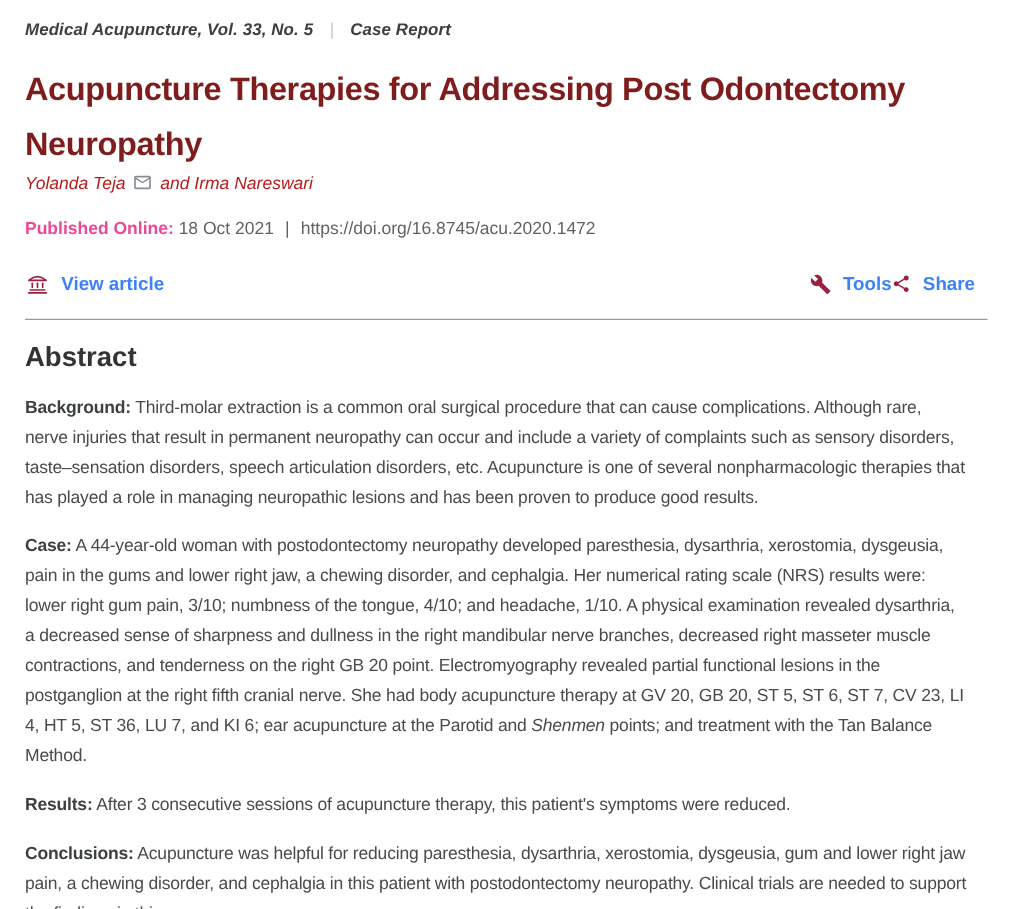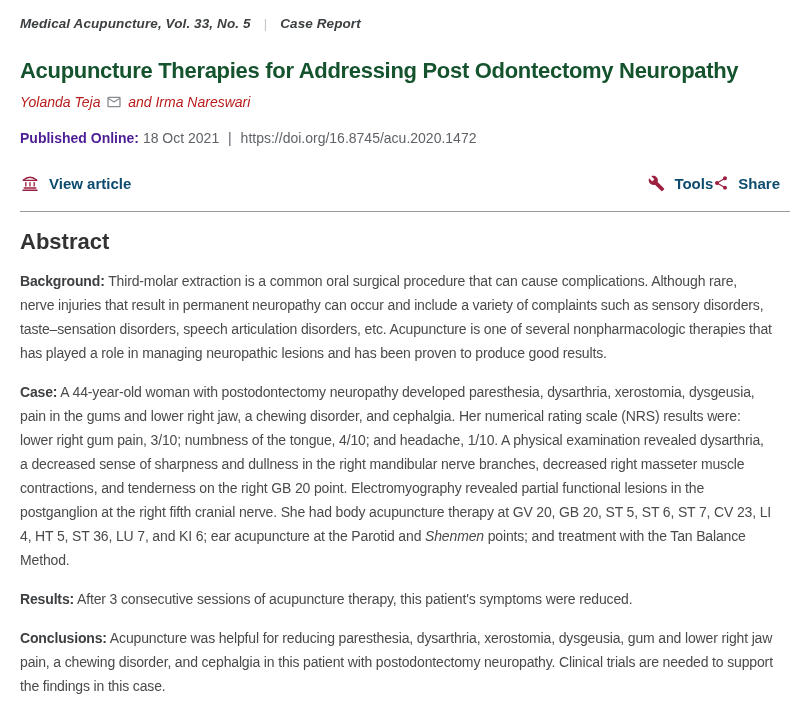--- a/index.html
+++ b/index.html
@@ -21,58 +21,58 @@
   }
   .journal-line .sep {
     color: #c2c6ca;
     font-weight: normal;
     margin: 0 13px;
   }
 
   
   h1.article-title {
     margin: 17px 0 0 0;
-    font-size: 22px;
+    font-size: 26px;
     line-height: 44px;
     font-weight: bold;
-    color: #14532d;
+    color: #7f1d1d;
     letter-spacing: -0.3px;
   }
 
   
   .authors {
     font-size: 14px;
     color: #b91c1c;
     line-height: 18px;
     font-style: italic;
   }
   .authors .env-icon { display: inline-block; vertical-align: -3px; margin: 0 2px; cursor: pointer; }
 
   
   .published {
     margin-top: 15px;
     font-size: 14px;
     color: #5f6368;
     line-height: 18px;
   }
-  .published .plabel { font-weight: bold; color: #4c1d95; }
+  .published .plabel { font-weight: bold; color: #ec4899; }
   .published .sep { margin: 0 5px; }
 
   
   .toolbar {
     margin-top: 26px;
     display: flex;
     align-items: center;
     justify-content: space-between;
   }
   .tool-btn {
     display: inline-flex;
     align-items: center;
     gap: 9px;
-    color: #0c4a6e;
+    color: #3b82f6;
     font-size: 15px;
     font-weight: bold;
     cursor: pointer;
     background: none;
     border: none;
     padding: 0;
     font-family: "Liberation Sans", sans-serif;
   }
   .toolbar-right { display: flex; padding-right: 10px; }
   .tool-btn svg { display: block; }

